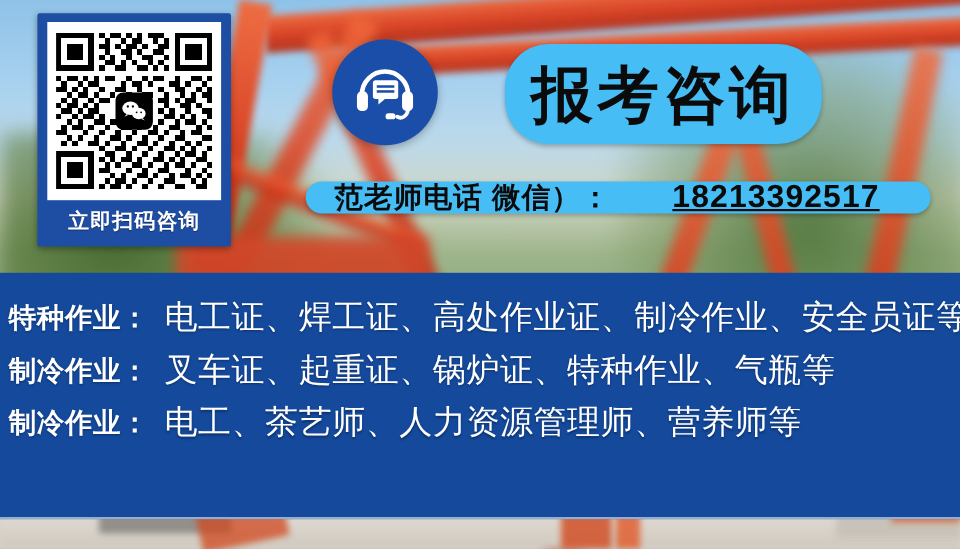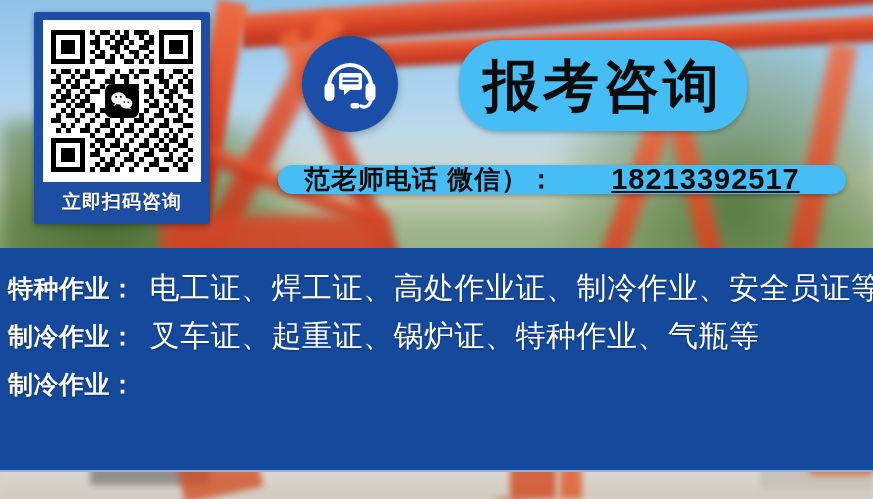--- a/index.html
+++ b/index.html
@@ -419,17 +419,18 @@
     <div class="info-row">
       <span class="cat">特种作业：</span>
       <span class="items">电工证、焊工证、高处作业证、制冷作业、安全员证等</span>
     </div>
     <div class="info-row">
       <span class="cat">制冷作业：</span>
       <span class="items">叉车证、起重证、锅炉证、特种作业、气瓶等</span>
     </div>
     <div class="info-row">
       <span class="cat">制冷作业：</span>
+      <span class="items">电工、茶艺师、人力资源管理师、营养师等</span>
     </div>
   </div>
   <div class="panel-edge"></div>
 
 </div>
 
 </body></html>

